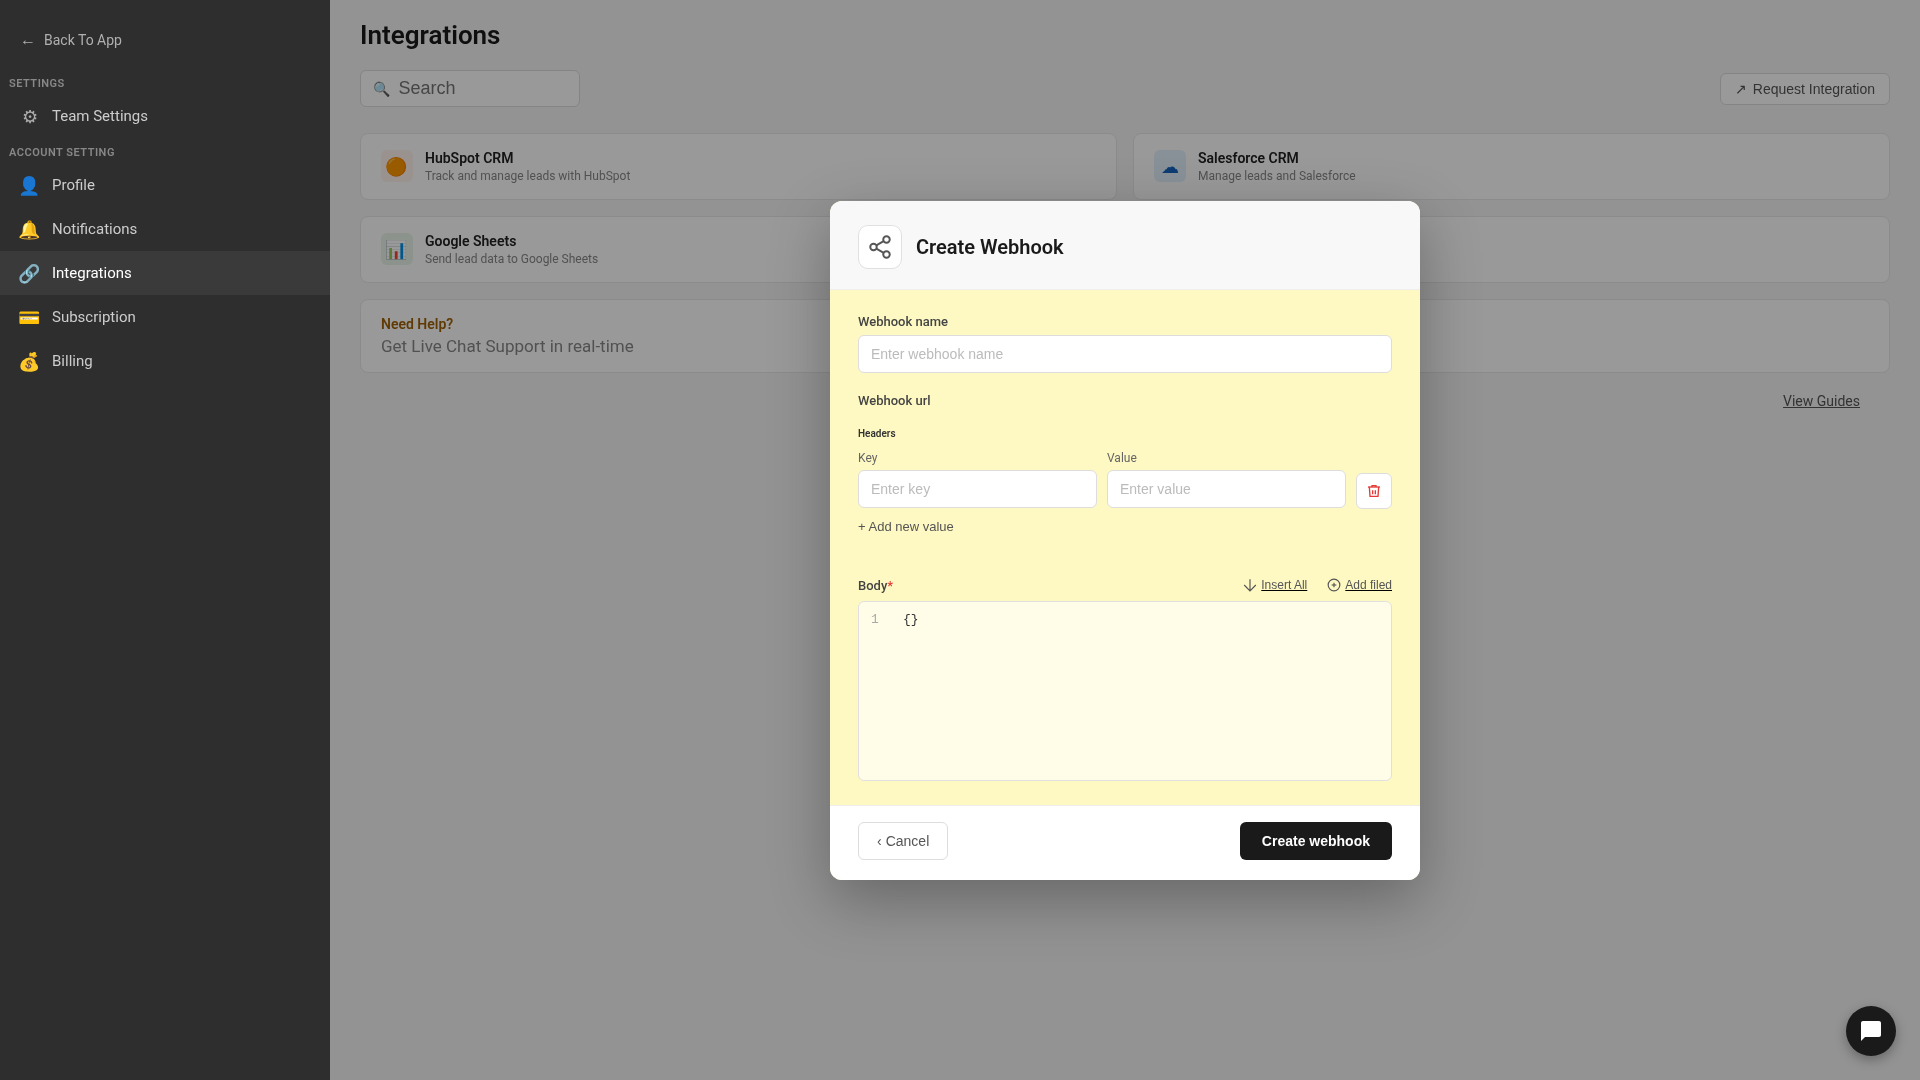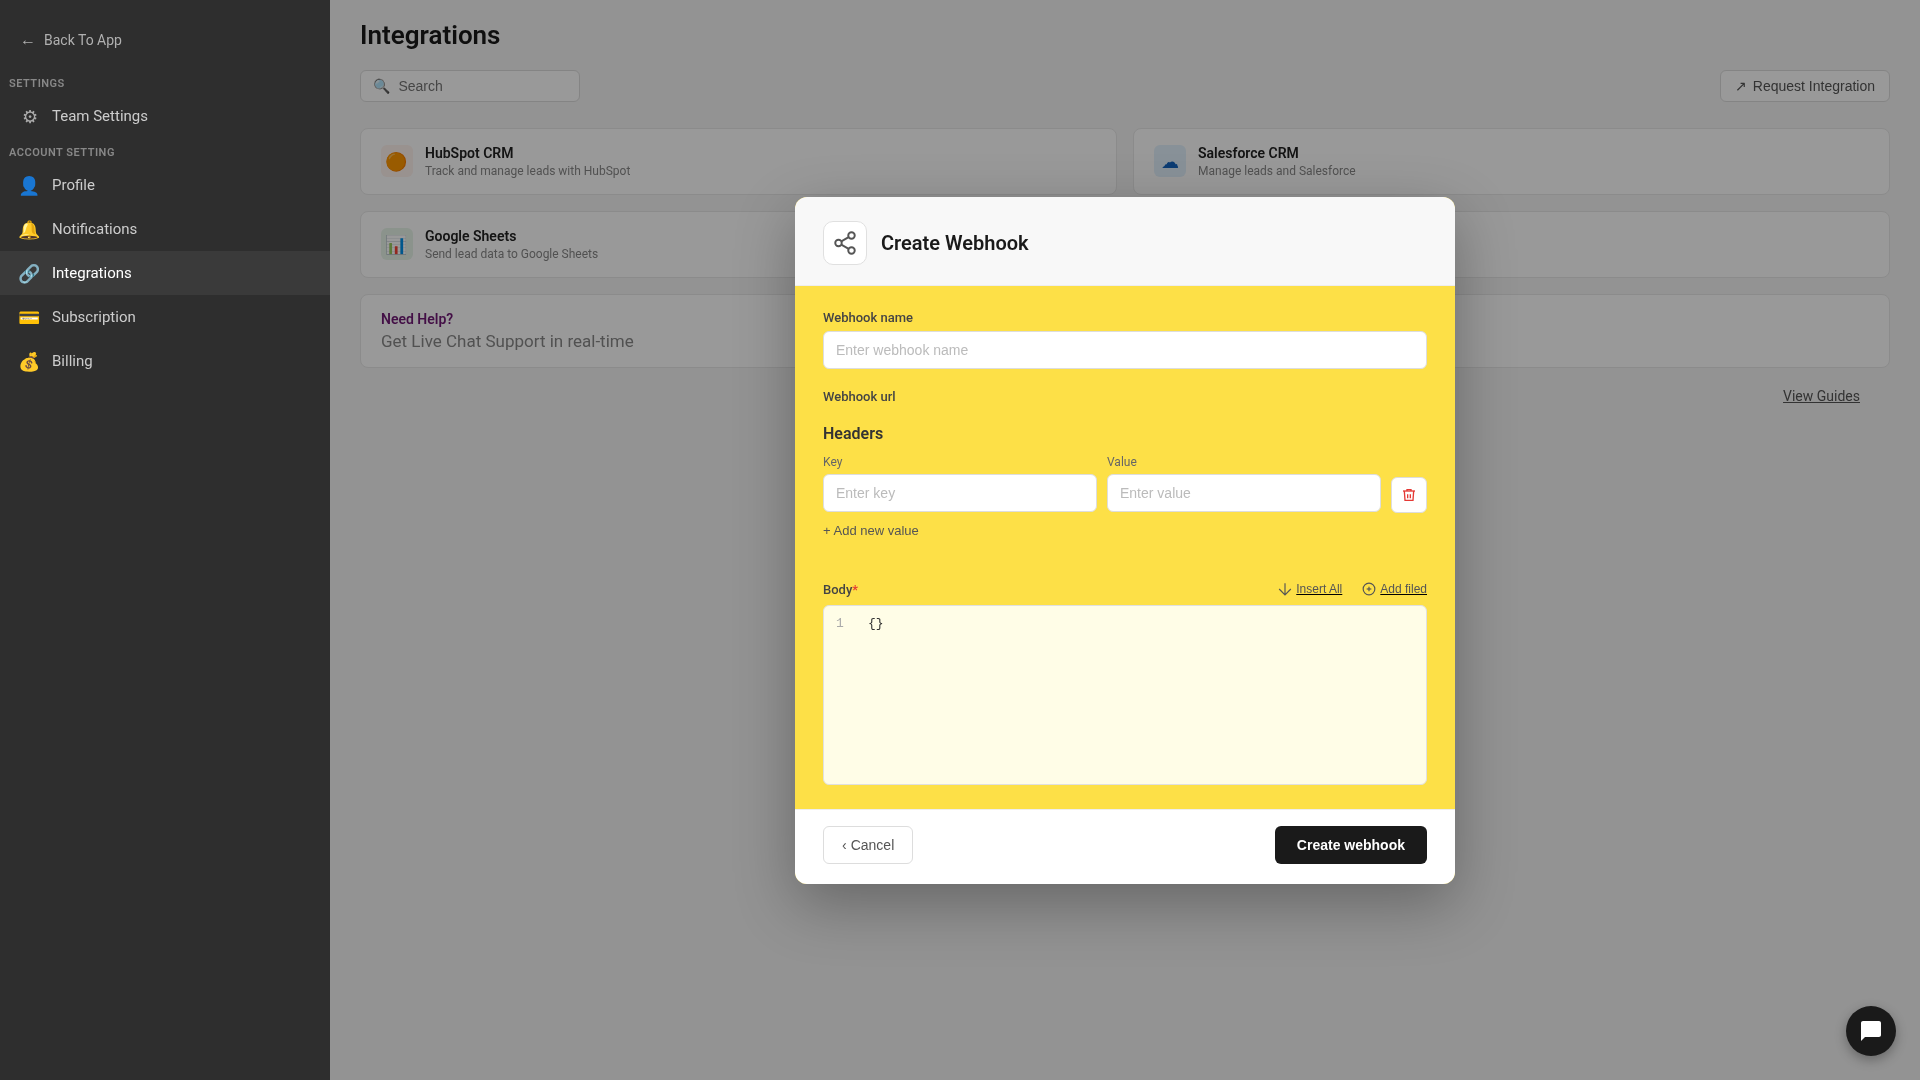--- a/index.html
+++ b/index.html
@@ -102,21 +102,21 @@
       border: 1px solid #ddd;
       border-radius: 6px;
       padding: 7px 12px;
       gap: 8px;
       width: 220px;
     }
     .search-icon { color: #999; font-size: 14px; }
     .search-input {
       border: none;
       outline: none;
-      font-size: 14px;
+      font-size: 18px;
       color: #666;
       background: transparent;
       width: 100%;
     }
     .request-integration {
       display: flex;
       align-items: center;
       gap: 6px;
       color: #555;
       font-size: 14px;
@@ -176,23 +176,23 @@
       inset: 0;
       background: rgba(0,0,0,0.4);
       display: flex;
       align-items: center;
       justify-content: center;
       z-index: 100;
     }
 
     
     .modal {
-      background: #fde047;
+      background: #fef9c3;
       border-radius: 12px;
-      width: 660px;
+      width: 590px;
       max-height: 860px;
       overflow: hidden;
       display: flex;
       flex-direction: column;
       box-shadow: 0 20px 60px rgba(0,0,0,0.3);
     }
     .modal-header {
       display: flex;
       align-items: center;
       gap: 14px;
@@ -239,21 +239,21 @@
       padding: 10px 12px;
       font-size: 14px;
       color: #333;
       outline: none;
       background: #fff;
     }
     .form-input::placeholder { color: #bbb; }
 
     .headers-section { margin-bottom: 20px; }
     .headers-label {
-      font-size: 16px;
+      font-size: 10px;
       font-weight: 600;
       color: #333;
       margin-bottom: 12px;
     }
     .headers-row {
       display: flex;
       gap: 10px;
       align-items: flex-start;
     }
     .header-col-label {
@@ -485,21 +485,21 @@
       <div class="integration-icon webhooks">⚡</div>
       <div class="integration-info">
         <h4>Webhooks</h4>
         <p>Get alerts when a new lead comes in</p>
       </div>
     </div>
   </div>
 
   <div style="margin: 0 30px;">
     <div style="padding: 16px 20px; background:#fff; border:1px solid #e8e8e8; border-radius:8px;">
-      <h3 style="font-size:14px;font-weight:600;color:#701a75;margin-bottom:4px;">Need Help?</h3>
+      <h3 style="font-size:14px;font-weight:600;color:#a16207;margin-bottom:4px;">Need Help?</h3>
       <p style="font-size:17px;color:#888;">Get Live Chat Support in real-time</p>
     </div>
   </div>
 
   <div style="text-align:right;padding:10px 30px;">
     <span class="view-guides">View Guides</span>
   </div>
 
   <div class="chat-bubble">
     <svg width="24" height="24" viewBox="0 0 24 24" fill="none" xmlns="http://www.w3.org/2000/svg">

